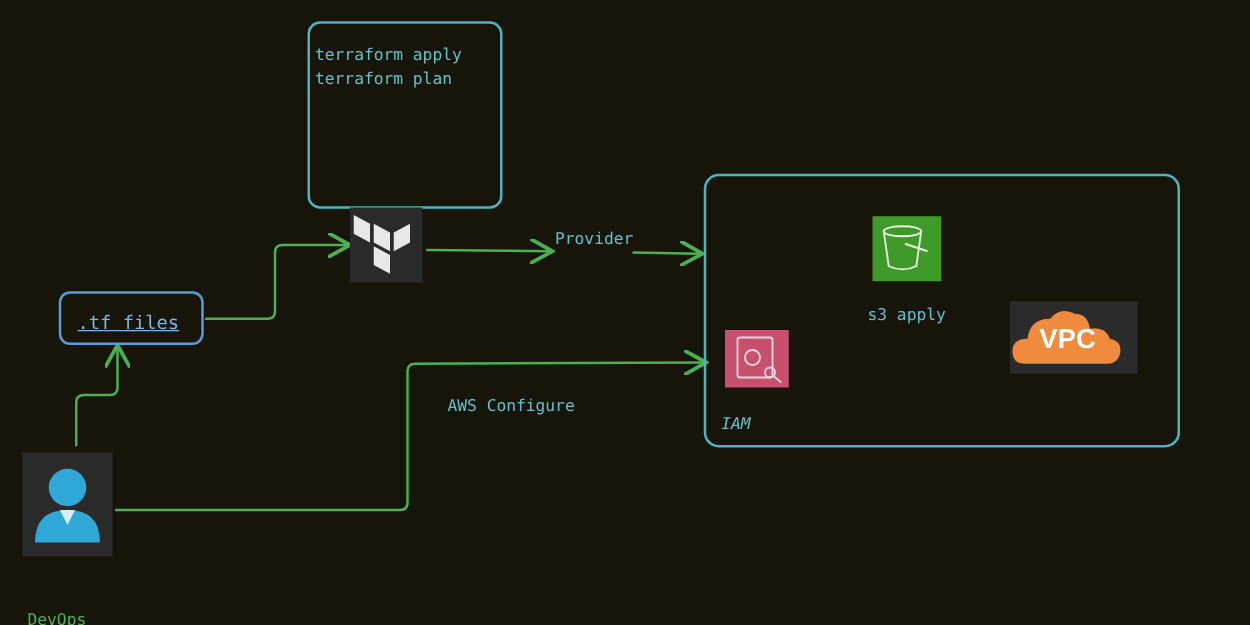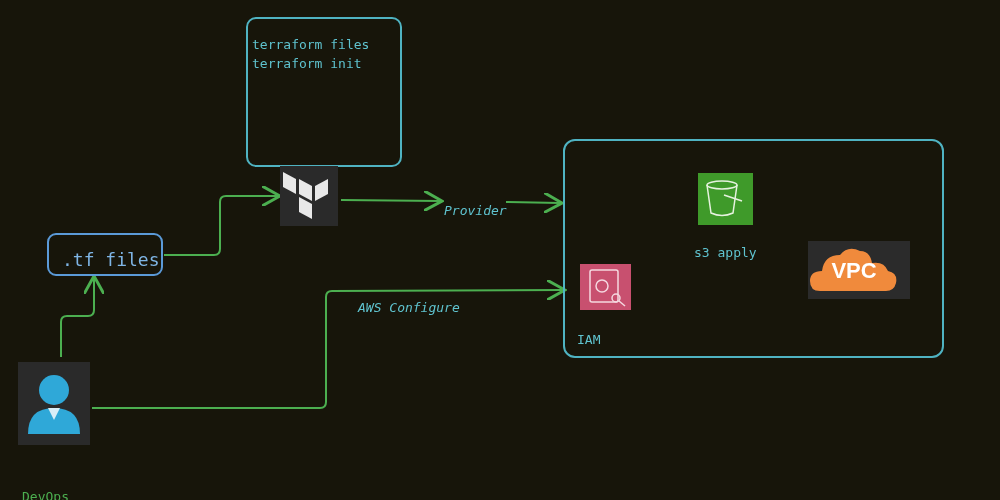--- a/index.html
+++ b/index.html
@@ -2,21 +2,21 @@
 <html><head>
 <meta charset="utf-8">
 <style>
   html, body { margin:0; padding:0; }
   body { width:1000px; height:500px; background:#17150a; position:relative; overflow:hidden;
          font-family: "DejaVu Sans Mono", monospace; }
   .abs { position:absolute; }
   .cmd-box { left:246px; top:17px; width:156px; height:150px; border:2px solid #4fb3c2; border-radius:10px; box-sizing:border-box; }
   .cmd-list { left:252px; top:36px; color:#5fc3cf; font-size:13px; line-height:18.8px; }
   .tf-box { left:47px; top:233px; width:116px; height:43px; border:2px solid #5b9ad8; border-radius:9px; box-sizing:border-box; }
-  .tf-label { left:62px; top:249px; color:#7fb5e5; font-size:18px; }
+  .tf-label { left:62px; top:249px; color:#7fb5e5; font-size:15px;text-decoration:underline; }
   .aws-box { left:563px; top:139px; width:381px; height:219px; border:2px solid #4fb3c2; border-radius:12px; box-sizing:border-box; }
   .lbl { color:#5fc3cf; font-size:13px; }
   .green-lbl { color:#4caf50; font-size:13px; }
 </style>
 </head>
 <body>
 
 <svg class="abs" style="left:0;top:0" width="1000" height="500">
   <defs>
     <marker id="ah" markerWidth="10" markerHeight="10" refX="8" refY="5" orient="auto">
@@ -25,68 +25,68 @@
   </defs>
   <path d="M61,357 L61,322 Q61,316 67,316 L88,316 Q94,316 94,310 L94,278" fill="none" stroke="#4caf50" stroke-width="2" marker-end="url(#ah)"></path>
   <path d="M164,255 L214,255 Q220,255 220,249 L220,202 Q220,196 226,196 L278,196" fill="none" stroke="#4caf50" stroke-width="2" marker-end="url(#ah)"></path>
   <path d="M341,200 L440,201" fill="none" stroke="#4caf50" stroke-width="2" marker-end="url(#ah)"></path>
   <path d="M506,202 L560,203" fill="none" stroke="#4caf50" stroke-width="2" marker-end="url(#ah)"></path>
   <path d="M92,408 L320,408 Q326,408 326,402 L326,297 Q326,291 332,291 L563,290" fill="none" stroke="#4caf50" stroke-width="2" marker-end="url(#ah)"></path>
 </svg>
 
 <div class="abs cmd-box"></div>
 <div class="abs cmd-list">
-  <div>terraform files</div>
-  <div>terraform init</div>
+  <div>terraform apply</div>
+  <div>terraform plan</div>
 </div>
 
 <div class="abs" style="left:280px;top:166px;width:58px;height:60px;background:#2a2a2a;">
   <svg width="58" height="60" viewBox="0 0 58 60">
     <polygon points="3,6 16,13 16,28 3,21" fill="#e8e8e8"></polygon>
     <polygon points="19,13 32,20 32,35 19,28" fill="#e8e8e8"></polygon>
     <polygon points="35,20 48,13 48,28 35,35" fill="#e8e8e8"></polygon>
     <polygon points="19,31 32,38 32,53 19,46" fill="#e8e8e8"></polygon>
   </svg>
 </div>
 
-<div class="abs lbl" style="left:444px;top:203px;font-style:italic;">Provider</div>
+<div class="abs lbl" style="left:444px;top:184px;">Provider</div>
 
 <div class="abs tf-box"></div>
 <div class="abs tf-label">.tf files</div>
 
 <div class="abs" style="left:18px;top:362px;width:72px;height:83px;background:#2a2a2a;">
   <svg width="72" height="83" viewBox="0 0 72 83">
     <circle cx="36" cy="28" r="15" fill="#2fa8d8"></circle>
     <path d="M10,72 Q10,46 36,46 Q62,46 62,72 Z" fill="#2fa8d8"></path>
     <polygon points="30,46 42,46 36,58" fill="#d8eef7"></polygon>
   </svg>
 </div>
 <div class="abs green-lbl" style="left:22px;top:467px;margin-top:22px;">DevOps</div>
 
-<div class="abs lbl" style="left:358px;top:300px;font-style:italic;">AWS Configure</div>
+<div class="abs lbl" style="left:358px;top:318px;">AWS Configure</div>
 
 <div class="abs aws-box"></div>
 
 <div class="abs" style="left:698px;top:173px;width:55px;height:52px;background:#3f9a2a;">
   <svg width="55" height="52" viewBox="0 0 55 52">
     <ellipse cx="24" cy="12" rx="15" ry="4" fill="none" stroke="#e6f2df" stroke-width="1.5"></ellipse>
     <path d="M9,12 L13,40 Q24,45 35,40 L39,12" fill="none" stroke="#e6f2df" stroke-width="1.5"></path>
     <line x1="26" y1="22" x2="44" y2="28" stroke="#e6f2df" stroke-width="1.5"></line>
   </svg>
 </div>
 <div class="abs lbl" style="left:694px;top:245px;">s3 apply</div>
 
 <div class="abs" style="left:580px;top:264px;width:51px;height:46px;background:#c8506f;">
   <svg width="51" height="46" viewBox="0 0 51 46">
     <rect x="10" y="6" width="28" height="32" rx="2" fill="none" stroke="#f5d8e0" stroke-width="1.5"></rect>
     <circle cx="22" cy="22" r="6" fill="none" stroke="#f5d8e0" stroke-width="1.5"></circle>
     <circle cx="36" cy="34" r="4" fill="none" stroke="#f5d8e0" stroke-width="1.5"></circle>
     <line x1="39" y1="37" x2="45" y2="42" stroke="#f5d8e0" stroke-width="1.5"></line>
   </svg>
 </div>
-<div class="abs lbl" style="left:577px;top:332px;">IAM</div>
+<div class="abs lbl" style="left:577px;top:332px;font-style:italic;">IAM</div>
 
 <div class="abs" style="left:808px;top:241px;width:102px;height:58px;background:#2b2b2b;">
   <svg width="92" height="58" viewBox="0 0 92 58" class="abs" style="left:0;top:0">
     <path d="M12,50 Q2,50 2,40 Q2,30 14,30 Q16,14 32,14 Q40,4 52,10 Q62,10 64,22 Q76,20 80,30 Q90,32 88,42 Q86,50 78,50 Z" fill="#f08a3c"></path>
   </svg>
   <div class="abs" style="left:0;top:17px;width:92px;text-align:center;color:#fff;font-family:'Liberation Sans',sans-serif;font-size:22px;font-weight:bold;">VPC</div>
 </div>
 
 </body></html>

